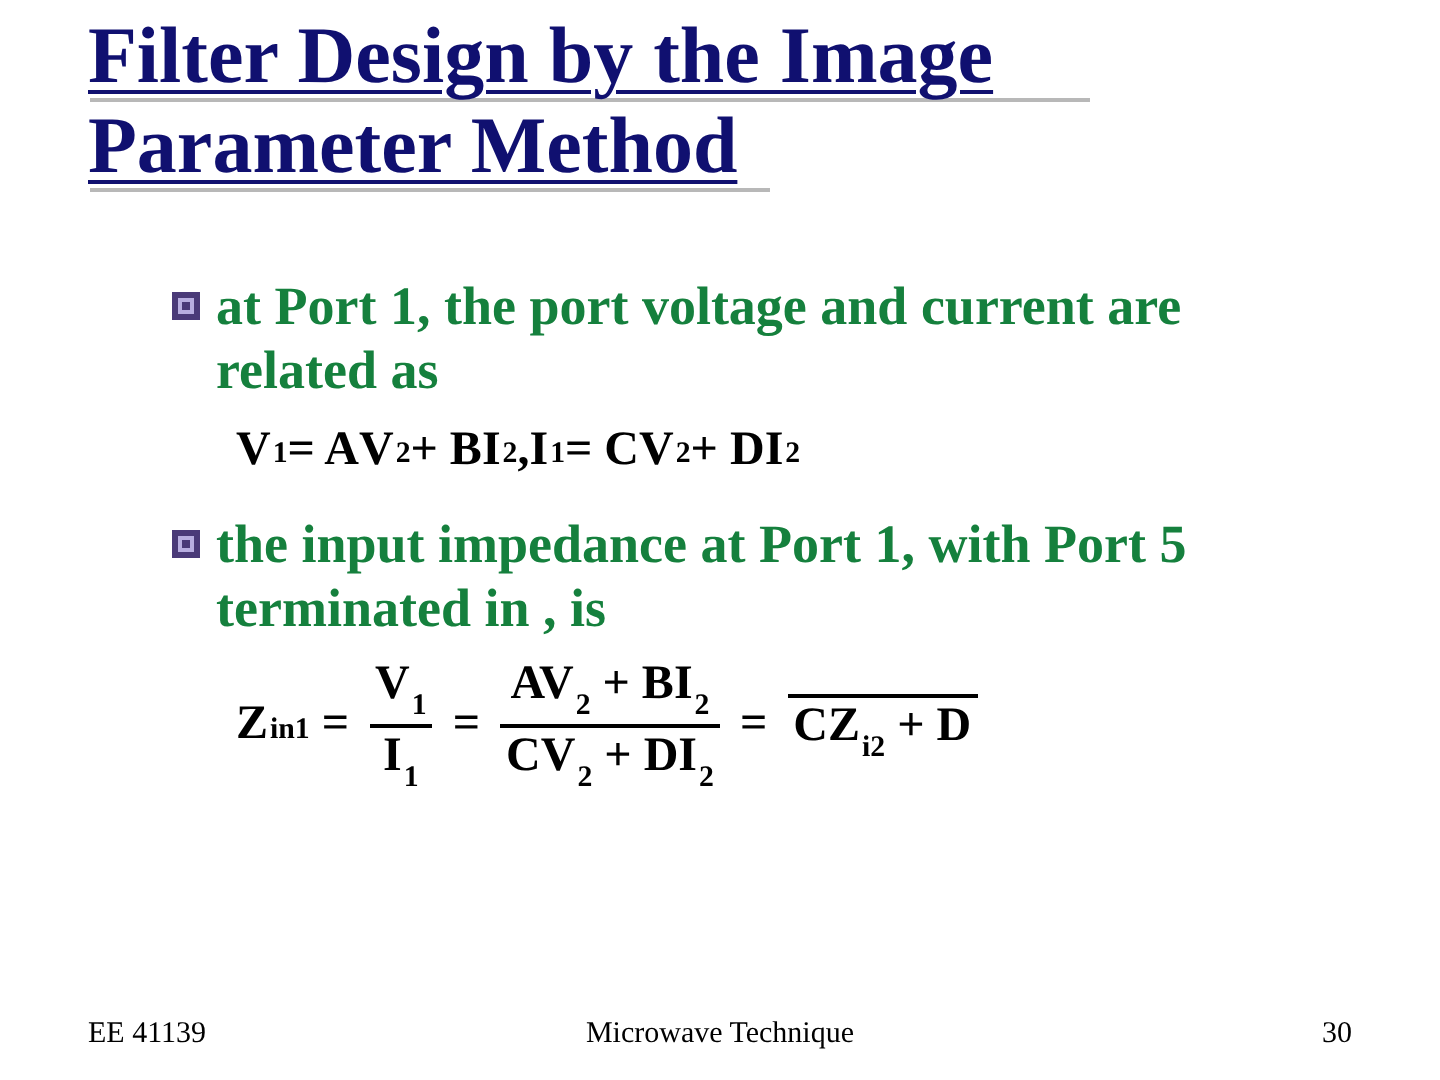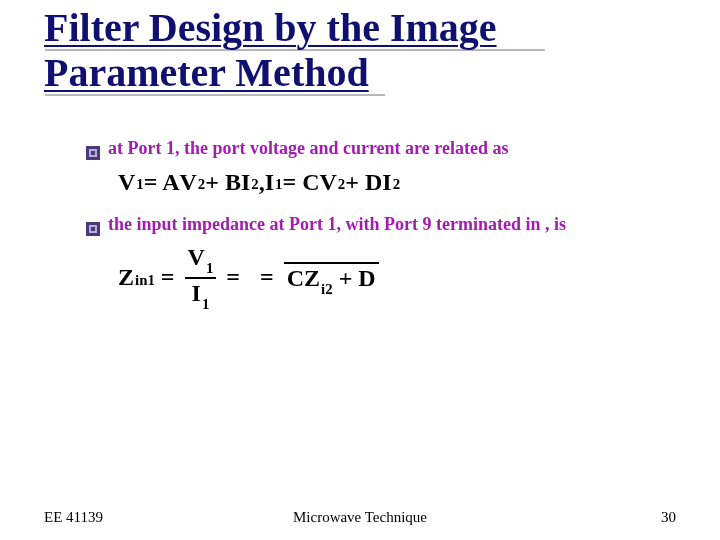--- a/index.html
+++ b/index.html
@@ -41,24 +41,24 @@
   .body {
     position: absolute;
     left: 86px;
     top: 130px;
     width: 580px;
   }
   .bullet-item {
     position: relative;
     margin-top: 8px;
     padding-left: 22px;
-    font-size: 18px;
+    font-size: 27px;
     font-weight: bold;
     line-height: 1.18;
-    color: #a21caf;
+    color: #15803d;
   }
   .bullet-box {
     position: absolute;
     left: 0;
     top: 8px;
     width: 14px;
     height: 14px;
   }
   .bullet-box .outer {
     position: absolute;
@@ -189,38 +189,44 @@
           <span class="sub">2</span>
       </div>
     </div>
 
     <div class="bullet-item">
       <div class="bullet-box">
         <div class="outer"></div>
           <div class="mid"></div>
           <div class="inner"></div>
       </div>
-      <span>the input impedance at Port 1, with Port 9 terminated in  , is</span>
+      <span>the input impedance at Port 1, with Port 5 terminated in  , is</span>
     </div>
     <div class="equation">
       <div class="eq-row">
         <span>Z</span>
           <span class="sub">in1</span>
         <span class="eqmid"> = </span>
 
         <span class="frac">
           <span class="num"><span>V</span><span class="sub">1</span></span>
           <span class="bar"></span>
           <span class="den"><span>I</span><span class="sub">1</span></span>
         </span>
 
         <span class="eqmid"> = </span>
 
         <span class="frac">
+          <span class="num">
+            <span>A</span><span>V</span><span class="sub">2</span><span> + B</span><span>I</span><span class="sub">2</span>
+          </span>
           <span class="bar"></span>
+          <span class="den">
+            <span>C</span><span>V</span><span class="sub">2</span><span> + D</span><span>I</span><span class="sub">2</span>
+          </span>
         </span>
 
         <span class="eqmid"> = </span>
 
         <span class="frac">
           <span class="bar"></span>
           <span class="den">
             <span>C</span><span>Z</span><span class="sub">i2</span><span> + D</span>
           </span>
         </span>

